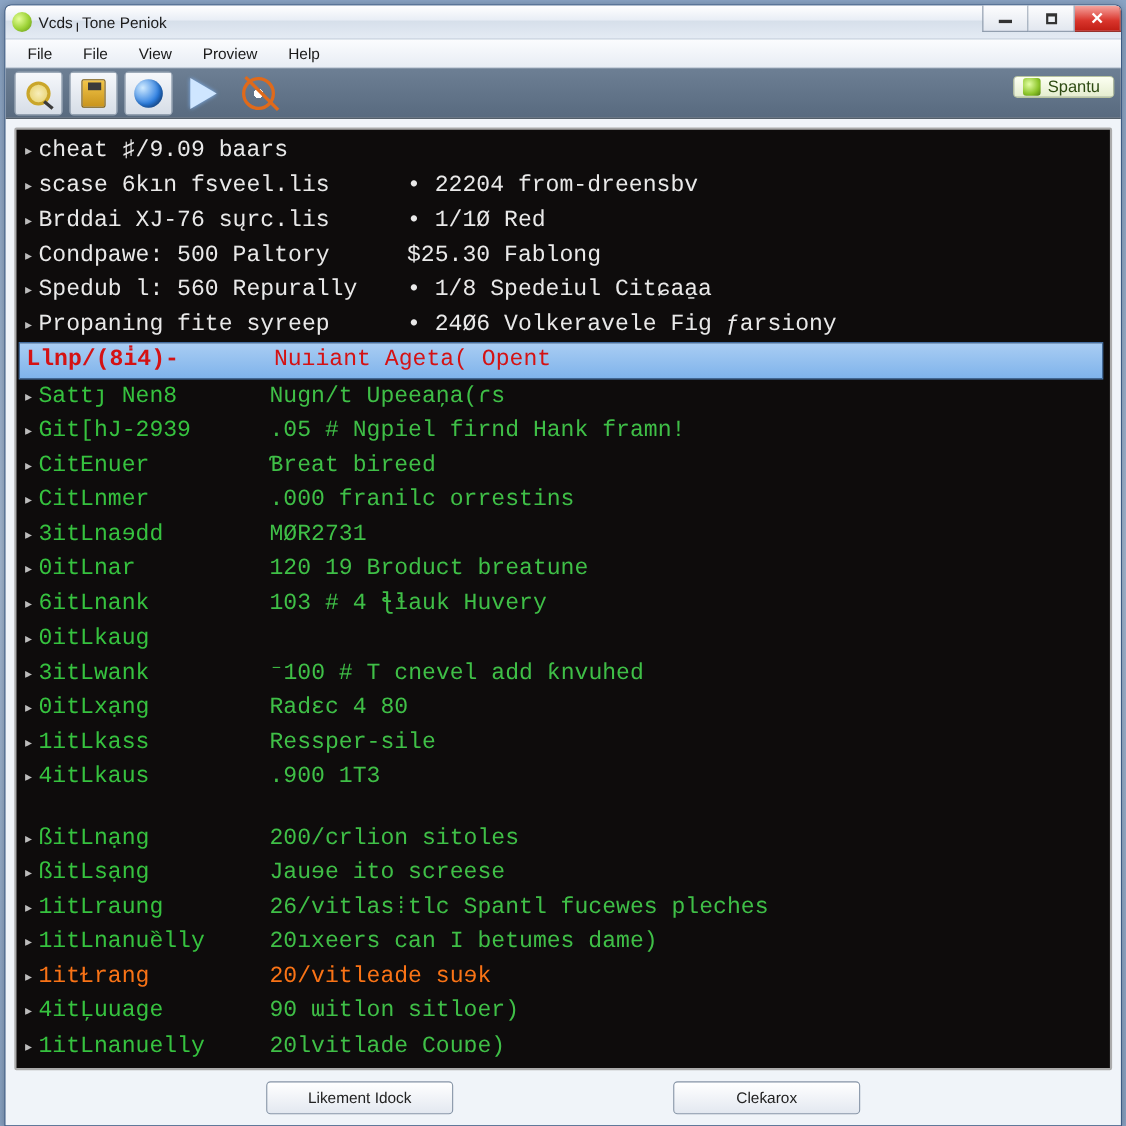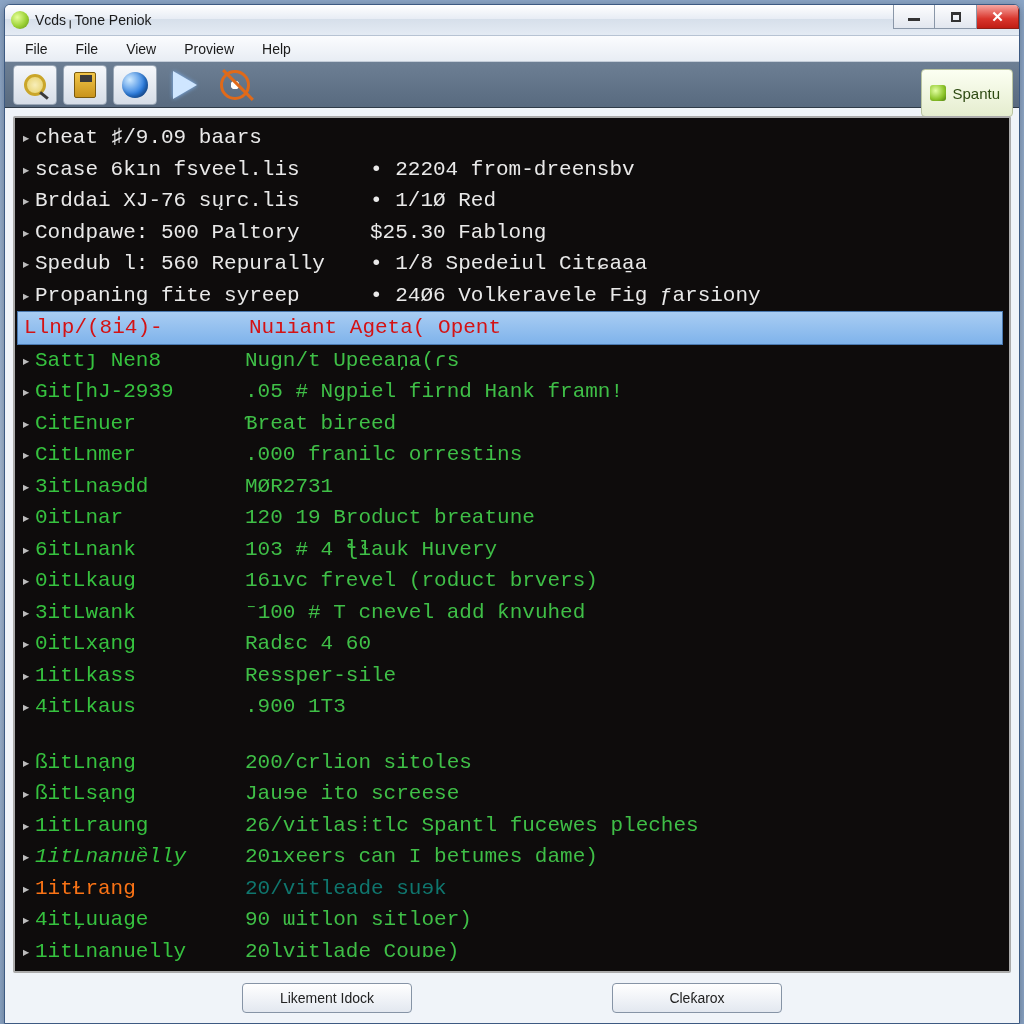--- a/index.html
+++ b/index.html
@@ -97,21 +97,21 @@
     background: radial-gradient(circle,#fff 0 25%, transparent 26%);
   }
   .tbtn.target .ring::after{content:"";position:absolute;left:-6px;top:50%;width:42px;border-top:3px solid #e06a1a;transform:translateY(-50%) rotate(45deg);}
   .tbtn .mag { width:22px;height:22px;border:3px solid #caa62a;border-radius:50%;position:relative; background:radial-gradient(circle,#f8eeba,#e5cf66);}
   .tbtn .mag::after{content:"";position:absolute;width:10px;height:3px;background:#3a3a3a;bottom:-4px;right:-6px;transform:rotate(40deg);}
   .tbtn .disk { width:22px;height:26px;background:linear-gradient(180deg,#f2c64a,#c9941c);border:1px solid #7a5a0d;border-radius:2px;position:relative;}
   .tbtn .disk::before{content:"";position:absolute;top:2px;left:5px;width:12px;height:7px;background:#3b3b3b;}
   .tbtn .globe{width:26px;height:26px;border-radius:50%;background:radial-gradient(circle at 30% 30%,#cfeaff,#2b7de0 60%,#164f9e);box-shadow:inset -2px -2px 4px rgba(0,0,0,.3);}
   .toolbar .right-pill {
     position:absolute; right:6px; top:7px;
-    height:48px; padding:0 12px 0 8px;
+    height:20px; padding:0 12px 0 8px;
     border:1px solid #b9c4a1; border-radius:4px;
     background:linear-gradient(180deg,#fcfff2,#e5edcf);
     display:flex; align-items:center; gap:6px;
     font-size:15px; color:#2d4a12;
   }
   .right-pill .dot{width:16px;height:16px;border-radius:3px;background:radial-gradient(circle at 35% 35%,#e3ffa3,#8cc42a 60%,#4e7c0d);}
 
   .content-wrap {
     flex:1;
     padding: 8px 8px 0 8px;
@@ -135,21 +135,21 @@
   .gut.arrow::before{content:"\25B8";  color:#bcbcbc; font-size:16px;}
   .col1 { display:inline-block; min-width: 335px; }
   .col2 { display:inline-block; }
   .hl {
     background: linear-gradient(180deg,#a9cdf3,#7fb3eb);
     color:#d41214;
     border:1px solid #4a79b0;
     padding:0 6px;
     display:flex; align-items:center;
   }
-  .hl .col1 { font-weight:400;}      
+  .hl .col1 { font-weight:700;}      
   .green-row .col1 { color:#36c23f;}
   .green-row .col2 { color:#3fbf47;}
   .white-row .col1 { color:#e9e9e9;}
   .white-row .col2 { color:#e9e9e9;}
 
   .footer {
     height: 54px;
     display:flex; align-items:center; justify-content:center;
     gap: 200px;
     padding: 0 50px;
@@ -226,30 +226,30 @@
           <div class="row white-row"><span class="gut arrow"></span><span class="col1">Spedub l: 560 Repurally</span><span class="col2">• 1/8 Spedeiul Citɕaa̱a</span></div>
           <div class="row white-row"><span class="gut arrow"></span><span class="col1">Propaning fite syreep</span><span class="col2">• 24Ø6 Volkeravele Fig ƒarsiony</span></div>
           <div class="row hl"><span class="col1" style="min-width: 225px;">Llnp/(8i̇4)-</span><span class="col2">Nuıiant Ageta( Opent</span></div>
           <div class="row green-row"><span class="gut arrow"></span><span class="col1" style="min-width: 210px; color: rgb(54, 194, 63);">Sattȷ Nen8</span><span class="col2" style="color: rgb(63, 191, 71);">Nuɡn/t Upeeaņa(ɾs</span></div>
           <div class="row green-row"><span class="gut arrow"></span><span class="col1" style="min-width: 210px; color: rgb(54, 194, 63);">Git[hJ-2939</span><span class="col2" style="color: rgb(63, 191, 71);">.05 # Ngpiel firnd Hank framn!</span></div>
           <div class="row green-row"><span class="gut arrow"></span><span class="col1" style="min-width: 210px; color: rgb(54, 194, 63);">CitEnuer</span><span class="col2" style="color: rgb(63, 191, 71);">Ɓreat bireed</span></div>
           <div class="row green-row"><span class="gut arrow"></span><span class="col1" style="min-width: 210px; color: rgb(54, 194, 63);">CitLnmer</span><span class="col2" style="color: rgb(63, 191, 71);">.000 franilc orrestins</span></div>
           <div class="row green-row"><span class="gut arrow"></span><span class="col1" style="min-width: 210px; color: rgb(54, 194, 63);">3itLnaɘdd</span><span class="col2" style="color: rgb(63, 191, 71);">MØR2731</span></div>
           <div class="row green-row"><span class="gut arrow"></span><span class="col1" style="min-width: 210px; color: rgb(54, 194, 63);">0itLnar</span><span class="col2" style="color: rgb(63, 191, 71);">120 19 Broduct breatune</span></div>
           <div class="row green-row"><span class="gut arrow"></span><span class="col1" style="min-width: 210px; color: rgb(54, 194, 63);">6itLnank</span><span class="col2" style="color: rgb(63, 191, 71); text-align: right;">103 # 4 ꞎɬauk Huvery</span></div>
-          <div class="row green-row"><span class="gut arrow"></span><span class="col1" style="min-width: 210px; color: rgb(54, 194, 63);">0itLkaug</span><span class="col2" style="color: rgb(63, 191, 71);">16ıvc frevel (roduct brvers)</span></div>
+          <div class="row green-row"><span class="gut arrow"></span><span class="col1" style="min-width: 210px; color: rgb(54, 194, 63);">0itLkaug</span></div>
           <div class="row green-row"><span class="gut arrow"></span><span class="col1" style="min-width: 210px; color: rgb(54, 194, 63);">3itLwank</span><span class="col2" style="color: rgb(63, 191, 71);">⁻100 # T cnevel add ƙnvuhed</span></div>
-          <div class="row green-row"><span class="gut arrow"></span><span class="col1" style="min-width: 210px; color: rgb(54, 194, 63);">0itLxạng</span><span class="col2" style="color: rgb(63, 191, 71);">Radɛc 4 60</span></div>
+          <div class="row green-row"><span class="gut arrow"></span><span class="col1" style="min-width: 210px; color: rgb(54, 194, 63);">0itLxạng</span><span class="col2" style="color: rgb(63, 191, 71);">Radɛc 4 80</span></div>
           <div class="row green-row"><span class="gut arrow"></span><span class="col1" style="min-width: 210px; color: rgb(54, 194, 63);">1itLkass</span><span class="col2" style="color: rgb(63, 191, 71);">Ressper-sile</span></div>
           <div class="row green-row"><span class="gut arrow"></span><span class="col1" style="min-width: 210px; color: rgb(54, 194, 63);">4itLkaus</span><span class="col2" style="color: rgb(63, 191, 71);">.900 1T3</span></div>
           <div class="row green-row"><span class="gut arrow"></span><span class="col1" style="min-width: 210px; color: rgb(54, 194, 63);">ßitLnạng</span><span class="col2" style="color: rgb(63, 191, 71); margin-top: 24px;">200/crlion sitoles</span></div>
           <div class="row green-row"><span class="gut arrow"></span><span class="col1" style="min-width: 210px; color: rgb(54, 194, 63);">ßitLsạng</span><span class="col2" style="color: rgb(63, 191, 71);">Jauɘe ito screese</span></div>
           <div class="row green-row"><span class="gut arrow"></span><span class="col1" style="min-width: 210px; color: rgb(54, 194, 63);">1itLraung</span><span class="col2" style="color: rgb(63, 191, 71);">26/vitlas⁞tlc Spantl fucewes pleches</span></div>
-          <div class="row green-row"><span class="gut arrow"></span><span class="col1" style="min-width: 210px; color: rgb(54, 194, 63); font-style: italic;">1itLnanuȅlly</span><span class="col2" style="color: rgb(63, 191, 71);">20ıxeers can I betumes dame)</span></div>
-          <div class="row green-row"><span class="gut arrow"></span><span class="col1" style="min-width: 210px; color: #f97316;">1itⱢrang</span><span class="col2" style="color: #0f766e;">20/vitleade suɘk</span></div>
+          <div class="row green-row"><span class="gut arrow"></span><span class="col1" style="min-width: 210px; color: rgb(54, 194, 63);">1itLnanuȅlly</span><span class="col2" style="color: rgb(63, 191, 71);">20ıxeers can I betumes dame)</span></div>
+          <div class="row green-row"><span class="gut arrow"></span><span class="col1" style="min-width: 210px; color: #f97316;">1itⱢrang</span><span class="col2" style="color: #f97316;">20/vitleade suɘk</span></div>
           <div class="row green-row"><span class="gut arrow"></span><span class="col1" style="min-width: 210px; color: rgb(54, 194, 63);">4itĻuuage</span><span class="col2" style="color: rgb(63, 191, 71);">90 ɯitlon sitloer)</span></div>
           <div class="row green-row"><span class="gut arrow"></span><span class="col1" style="min-width: 210px; color: rgb(54, 194, 63);">1itLnanuelly</span><span class="col2" style="color: rgb(63, 191, 71);">20lvitlade Couɒe)</span></div>
         </div>
     </div>
   </div>
 
   <div class="footer">
     <div class="fbtn">Likement Idock</div>
     <div class="fbtn">Cleƙarox</div>
   </div>

